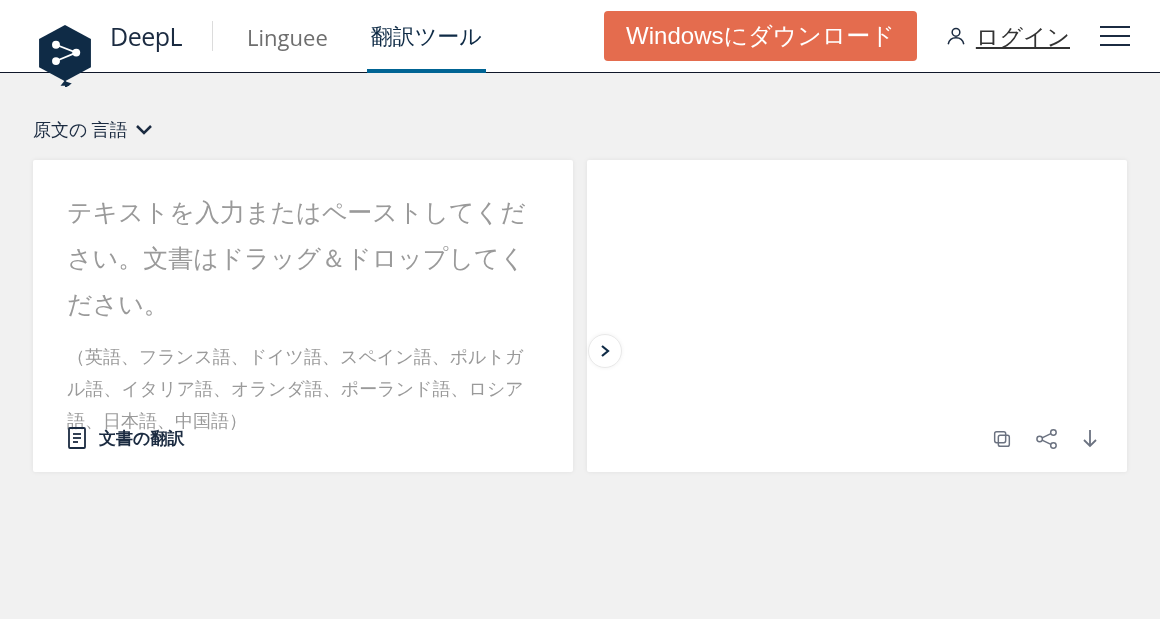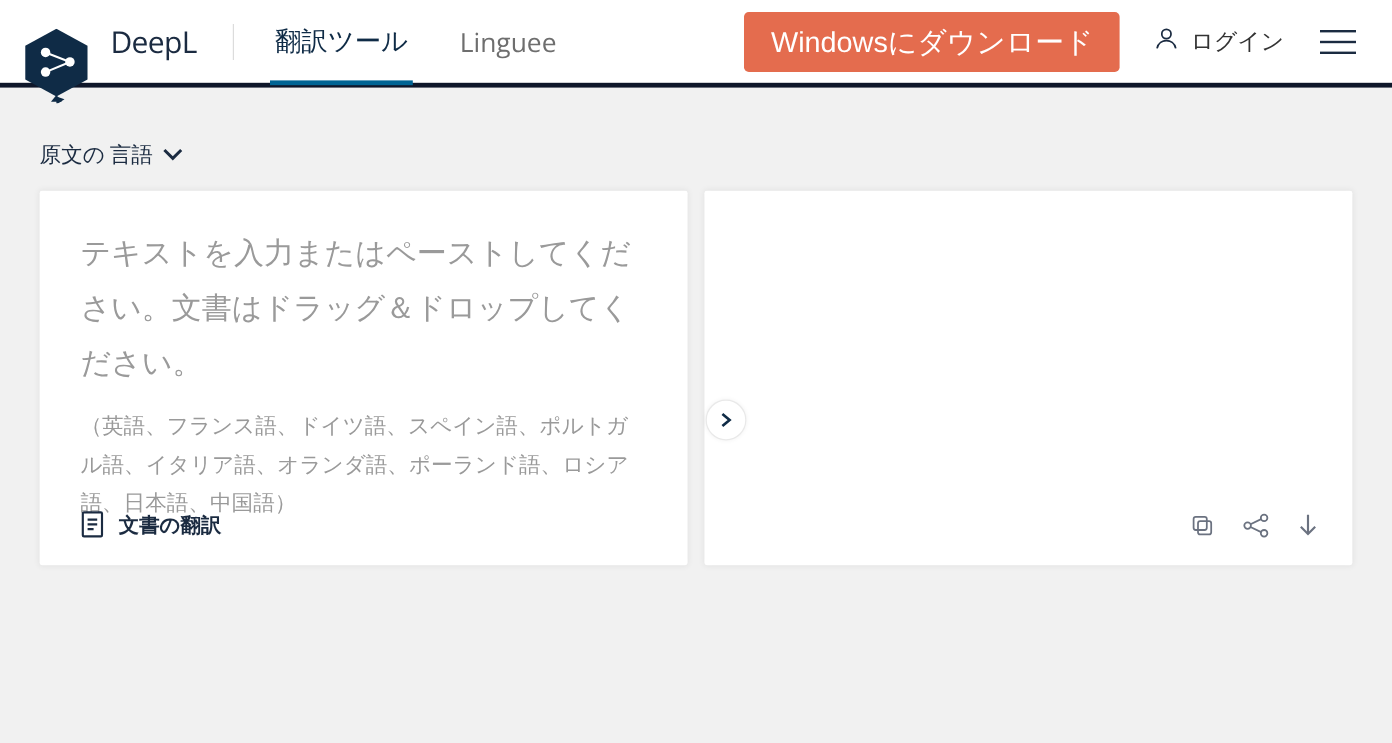--- a/index.html
+++ b/index.html
@@ -1,29 +1,29 @@
 <!DOCTYPE html>
 <html><head>
 <meta charset="utf-8">
 <style>
   * { box-sizing: border-box; margin: 0; padding: 0; }
   html, body { width: 1160px; height: 619px; font-family: "Open Sans","Hiragino Sans","Hiragino Kaku Gothic ProN","Yu Gothic","Meiryo",sans-serif; background:#f1f1f1; color:#1b2b41;}
   
-  .header { height:73px; background:#ffffff; border-bottom:4px solid #0f172a; display:flex; align-items:center; padding:0 30px 0 16px; position:relative;}
+  .header { height:73px; background:#ffffff; border-bottom:1px solid #0f172a; display:flex; align-items:center; padding:0 30px 0 34px; position:relative;}
   .logo-wrap { display:flex; align-items:center; gap:14px; }
   .logo-mark { width:62px; height:62px; position:relative; top:20px;}
   .brand-name { font-size:25px; font-weight:400; color:#1b2b41; letter-spacing:-0.5px;}
   .vsep { width:1px; height:30px; background:#dcdcdc; margin:0 30px 0 30px;}
   .nav { display:flex; align-items:flex-end; height:73px; gap:35px; }
   .nav-item { font-size:22px; color:#6e6e6e; padding:0 4px 21px 4px; cursor:pointer; position:relative;}
   .nav-item.active { color:#0f2b46; font-weight:400;}
   .nav-item.active::after { content:""; position:absolute; left:0; right:0; bottom:0; height:4px; background:#006494;}
   .header-spacer { flex:1; }
   .dl-btn { background:#e46c4e; color:#ffffff; font-size:24px; padding:9px 22px; border-radius:4px; border:none; cursor:pointer; font-weight:400;}
-  .login { display:flex; align-items:flex-start; gap:9px; font-size:19px; color:#333; margin-left:28px; cursor:pointer;}
+  .login { display:flex; align-items:center; gap:9px; font-size:23px; color:#333; margin-left:28px; cursor:pointer;text-decoration:underline;}
   .hamburger { margin-left:30px; cursor:pointer; display:flex; flex-direction:column; gap:7px;}
   .hamburger span { display:block; width:30px; height:2px; background:#1b2b41;}
   
   .content { padding:44px 33px 0 33px; }
   .lang-bar { display:flex; }
   .lang-half { width:548px; display:flex; align-items:center; font-size:18px; color:#1b2b41; margin-bottom:18px;}
   .lang-half .prefix { font-weight:400;}
   .lang-half .lang { font-weight:400; margin-left:4px;}
   .lang-half.right { margin-left:12px;}
   .lang-half .prefix.right { font-weight:400;}
@@ -53,22 +53,22 @@
       <circle cx="34" cy="35" r="7" fill="#ffffff"></circle>
       <circle cx="34" cy="64" r="7" fill="#ffffff"></circle>
       <circle cx="70" cy="49" r="7" fill="#ffffff"></circle>
       <line x1="34" y1="35" x2="70" y2="49" stroke="#ffffff" stroke-width="3"></line>
       <line x1="34" y1="64" x2="70" y2="49" stroke="#ffffff" stroke-width="3"></line>
     </svg>
     <span class="brand-name">DeepL</span>
   </div>
   <div class="vsep"></div>
   <div class="nav">
+    <div class="nav-item">Linguee</div>
     <div class="nav-item active">翻訳ツール</div>
-    <div class="nav-item">Linguee</div>
   </div>
   <div class="header-spacer"></div>
   <button class="dl-btn">Windowsにダウンロード</button>
   <div class="login">
     <svg width="22" height="22" viewBox="0 0 24 24" fill="none" stroke="#1b2b41" stroke-width="1.6">
       <circle cx="12" cy="8" r="4.2"></circle>
       <path d="M3.5 21c1-5 5-7 8.5-7s7.5 2 8.5 7"></path>
     </svg>
     <span>ログイン</span>
   </div>

